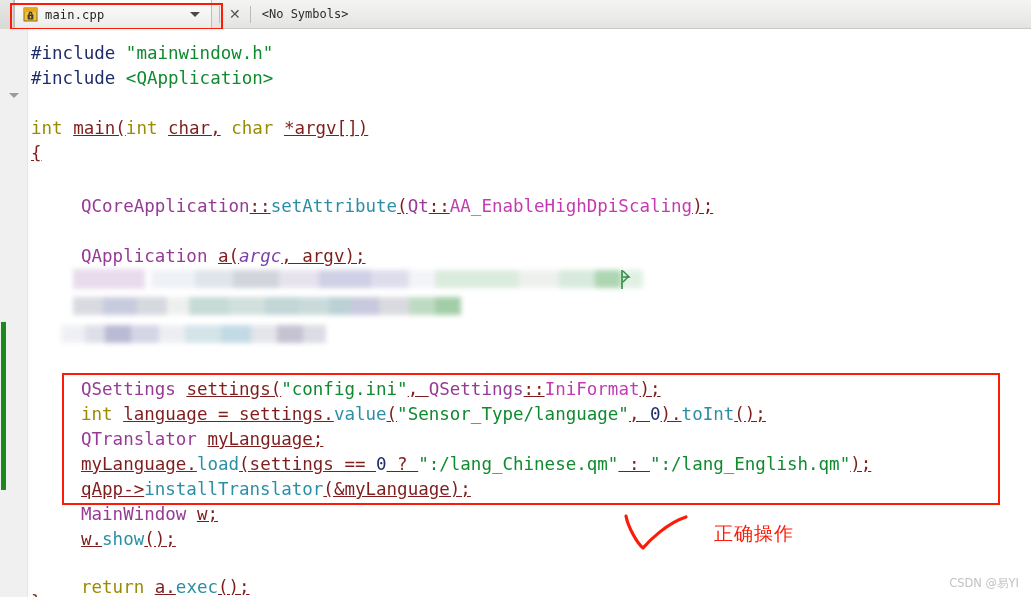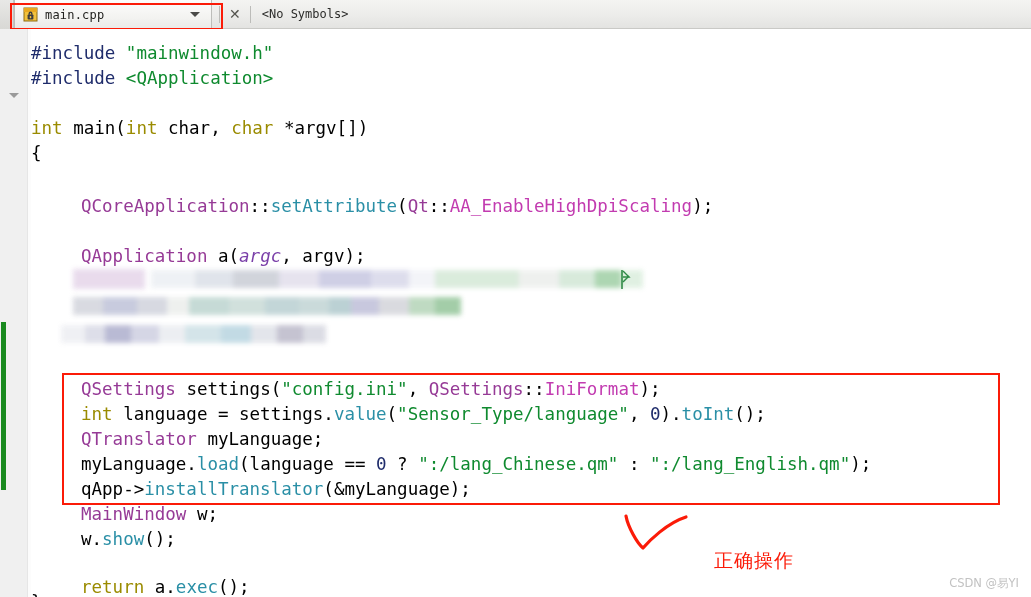--- a/index.html
+++ b/index.html
@@ -160,21 +160,21 @@
     white-space: pre;
   }
 
   
   .kw      { color: #9a8b00; }           
   .pre     { color: #1f2c6b; }           
   .str     { color: #0f8a2f; }           
   .type    { color: #963a96; }           
   .enumv   { color: #c23bb0; }           
   .func    { color: #2a8fa6; }           
-  .plain   { color: #000000; }
+  .plain   { color: #7f1d1d; text-decoration: underline; }
   .num     { color: #1f2c6b; }
   .param   { color: #7a3fa8; font-style: italic; }
 
   
   .mosaic {
     position: absolute;
     filter: blur(2.6px);
     opacity: .95;
   }
   .mosaic i {
@@ -208,21 +208,20 @@
     pointer-events: none;
   }
   .note-cn {
     position: absolute;
     left: 714px; top: 492px;
     font-family: "DejaVu Sans", sans-serif;
     font-size: 19px;
     color: #fb1b08;
     letter-spacing: 1px;
     white-space: nowrap;
-    margin-top: 27px;
   }
 
   
   .watermark {
     position: absolute;
     right: 12px; bottom: 6px;
     font-family: "DejaVu Sans", sans-serif;
     font-size: 11.5px;
     color: #c2c2c2;
     white-space: nowrap;
@@ -323,21 +322,21 @@
         <i style="left:242px;top:0;width:23px;height:18px;background:#dadbe3"></i>
       </div>
 
       
       <div class="ln" style="top:348px;left:50px"><span class="type">QSettings</span> <span class="plain">settings(</span><span class="str">"config.ini"</span><span class="plain">, </span><span class="type">QSettings</span><span class="plain">::</span><span class="enumv">IniFormat</span><span class="plain">);</span></div>
 
       <div class="ln" style="top:373px;left:50px"><span class="kw">int</span> <span class="plain">language = settings.</span><span class="func">value</span><span class="plain">(</span><span class="str">"Sensor_Type/language"</span><span class="plain">, </span><span class="num">0</span><span class="plain">).</span><span class="func">toInt</span><span class="plain">();</span></div>
 
       <div class="ln" style="top:398px;left:50px"><span class="type">QTranslator</span> <span class="plain">myLanguage;</span></div>
 
-      <div class="ln" style="top:423px;left:50px"><span class="plain">myLanguage.</span><span class="func">load</span><span class="plain">(language == </span><span class="num">0</span><span class="plain"> ? </span><span class="str">":/lang_Chinese.qm"</span><span class="plain"> : </span><span class="str">":/lang_English.qm"</span><span class="plain">);</span></div>
+      <div class="ln" style="top:423px;left:50px"><span class="plain">myLanguage.</span><span class="func">load</span><span class="plain">(settings == </span><span class="num">0</span><span class="plain"> ? </span><span class="str">":/lang_Chinese.qm"</span><span class="plain"> : </span><span class="str">":/lang_English.qm"</span><span class="plain">);</span></div>
 
       <div class="ln" style="top:448px;left:50px"><span class="plain">qApp-&gt;</span><span class="func">installTranslator</span><span class="plain">(&amp;myLanguage);</span></div>
 
       <div class="ln" style="top:473px;left:50px"><span class="type">MainWindow</span> <span class="plain">w;</span></div>
       <div class="ln" style="top:498px;left:50px"><span class="plain">w.</span><span class="func">show</span><span class="plain">();</span></div>
       <div class="ln" style="top:546px;left:50px"><span class="kw">return</span> <span class="plain">a.</span><span class="func">exec</span><span class="plain">();</span></div>
 
       <div class="ln" style="top:561px;left:0"><span class="plain">}</span></div>
     </div>
 

